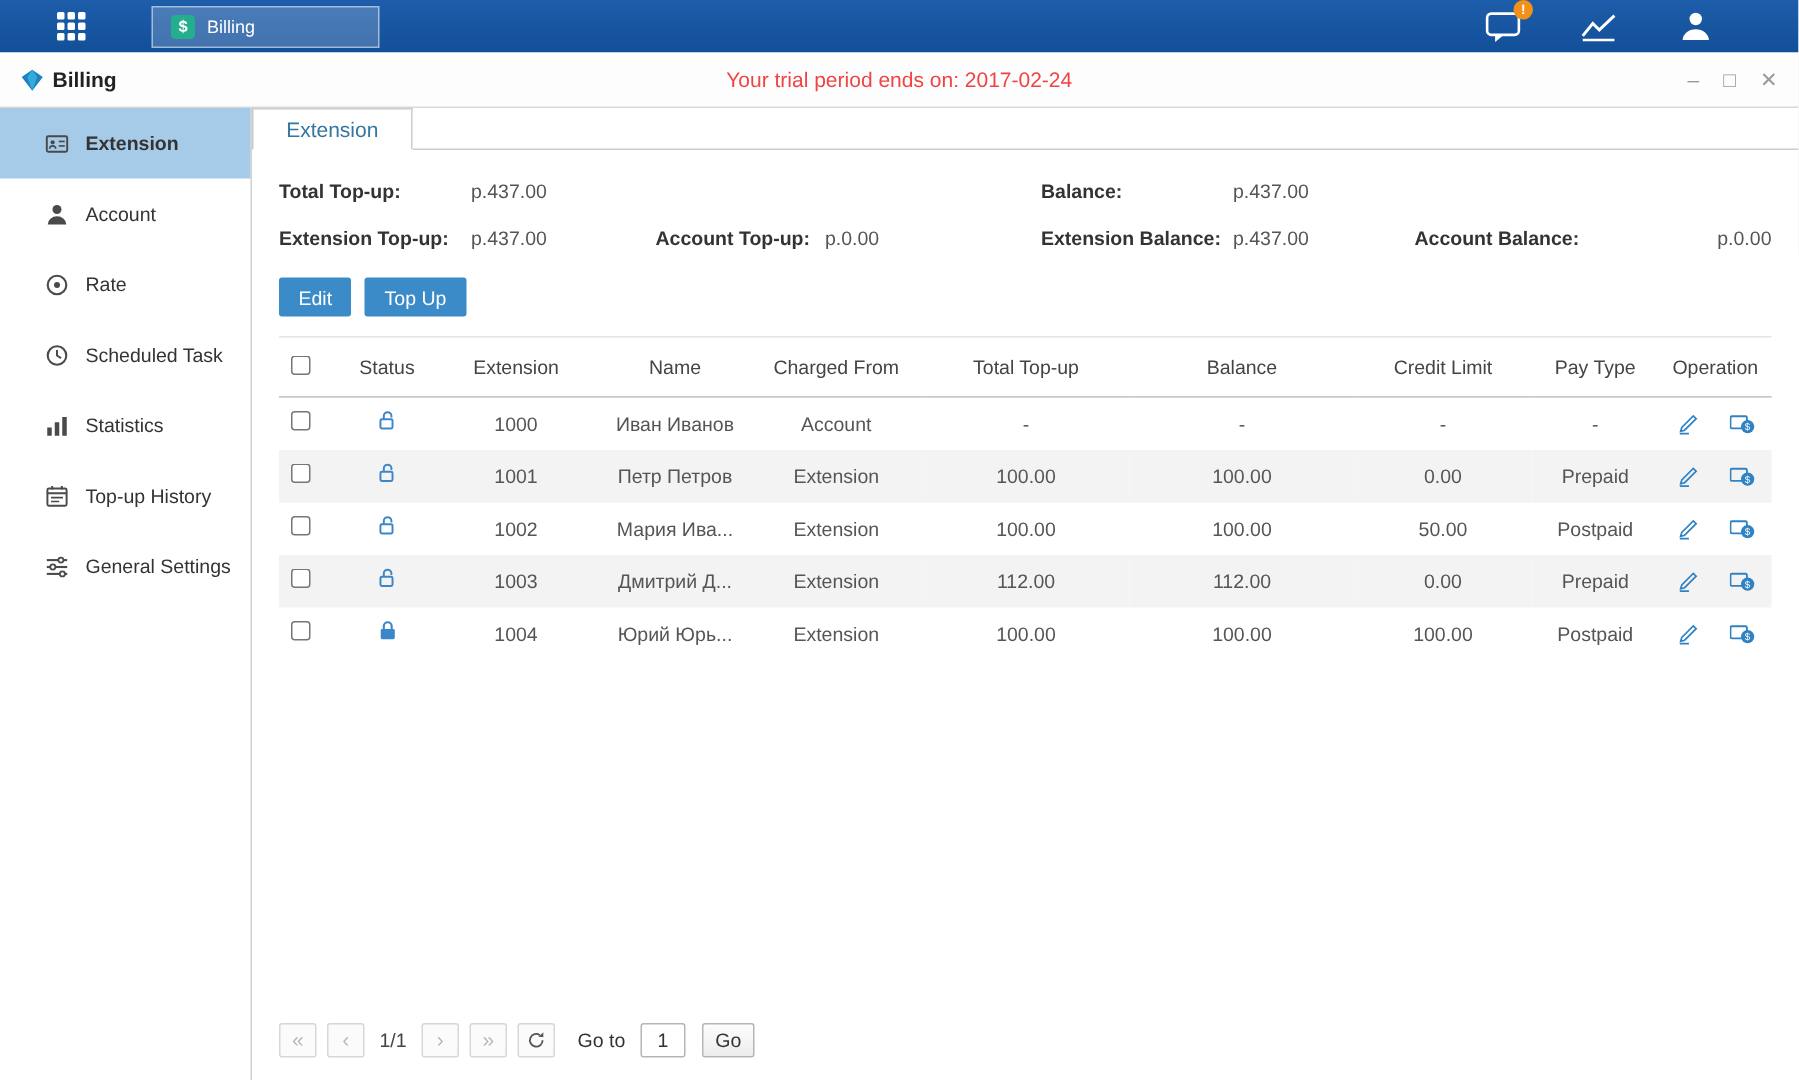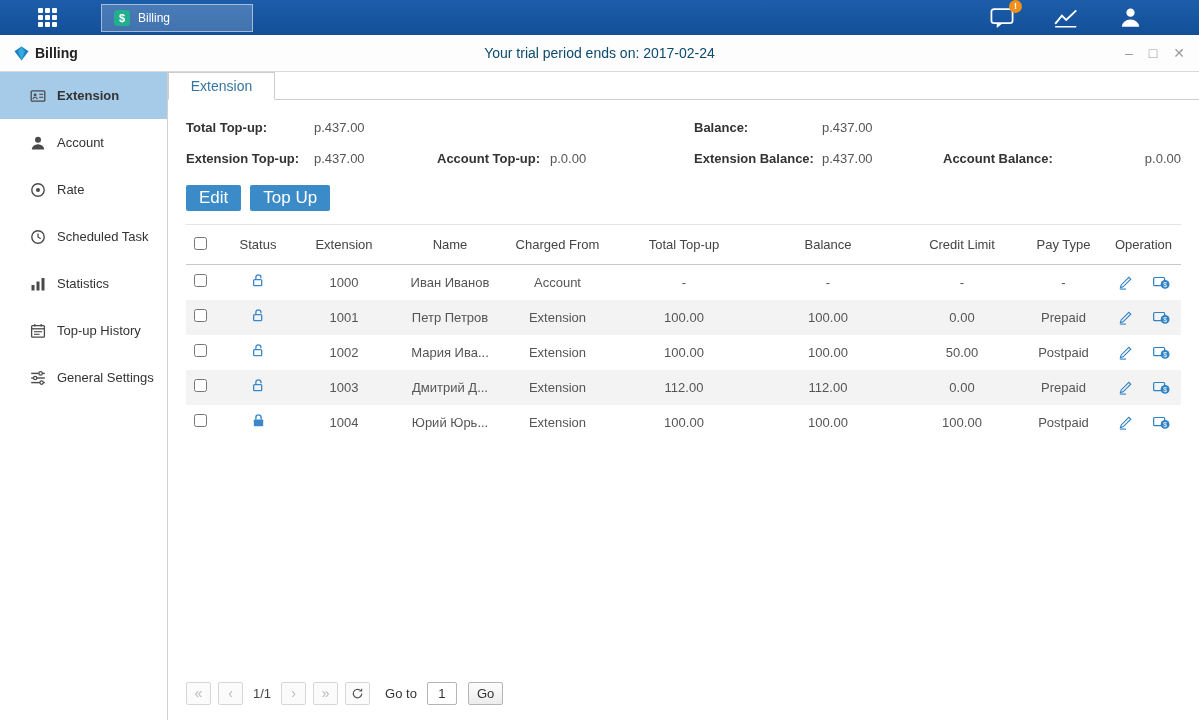--- a/index.html
+++ b/index.html
@@ -13,21 +13,21 @@
   .grid-icon i { width:5px; height:5px; background:#fff; border-radius:1px; }
   .topbar-tab { height:28px; width:152px; background:rgba(255,255,255,0.20); border:1px solid rgba(255,255,255,0.50); display:flex; align-items:center; gap:8px; padding:0 12px; color:#fff; font-size:12px; cursor:pointer; }
   .dollar-icon { width:16px; height:16px; flex:none; border-radius:3px; background:#23ae8e; color:#fff; font-size:11px; font-weight:bold; display:flex; align-items:center; justify-content:center; }
   .topbar-right { margin-left:auto; display:flex; align-items:center; gap:36px; }
   .top-icon { position:relative; display:flex; align-items:center; justify-content:center; width:28px; height:28px; cursor:pointer; }
   .badge { position:absolute; top:-4px; right:-6px; width:13px; height:13px; border-radius:50%; background:#f39019; color:#fff; font-size:9px; font-weight:bold; display:flex; align-items:center; justify-content:center; }
 
   
   .titlebar { height:37px; flex:none; background:#fdfdfd; border-bottom:1px solid #d9d9d9; display:flex; align-items:center; padding:0 14px; }
   .title-left { width:220px; display:flex; align-items:center; gap:6px; font-size:14px; font-weight:bold; color:#222; }
-  .trial { flex:1; text-align:center; color:#0c4a6e; font-size:14px; }
+  .trial { flex:1; text-align:center; color:#ef4444; font-size:14px; }
   .win-controls { width:220px; display:flex; justify-content:flex-end; gap:16px; color:#9a9a9a; font-size:14px; }
   .win-controls span { cursor:pointer; line-height:1; }
 
   
   .body { flex:1; display:flex; min-height:0; background:#fff; }
   .sidebar { width:168px; flex:none; border-right:1px solid #d0d0d0; background:#fff; }
   .side-item { height:47px; display:flex; align-items:center; gap:11px; padding-left:30px; color:#333; cursor:pointer; }
   .side-item svg { width:16px; height:16px; flex:none; color:#4a4a4a; }
   .side-item.active { background:#a6cbe9; font-weight:bold; }
 
@@ -39,21 +39,21 @@
 
   
   .summary { padding:20px 18px 2px; display:grid; grid-template-columns:251px 257px 249px auto; grid-row-gap:16px; }
   .pair { display:flex; align-items:center; }
   .pair .lbl { font-weight:bold; color:#333; width:128px; flex:none; }
   .pair .val { color:#555; }
   .c1 { grid-column:1; } .c2 { grid-column:2; } .c3 { grid-column:3; } .c4 { grid-column:4;justify-content:space-between; }
 
   
   .actions { padding:17px 18px 13px; display:flex; gap:9px; }
-  .btn { background:#3a8bc8; color:#fff; border:none; border-radius:2px; height:26px; padding:0 13px; font-size:17px; font-family:inherit; cursor:pointer; }
+  .btn { background:#3a8bc8; color:#fff; border:none; border-radius:2px; height:26px; padding:0 13px; font-size:13px; font-family:inherit; cursor:pointer; }
 
   
   table { width:calc(100% - 36px); margin:0 18px; border-collapse:collapse; table-layout:fixed; font-size:13px; color:#555; }
   thead th { height:40px; font-weight:normal; color:#444; text-align:center; border-top:1px solid #e4e4e4; border-bottom:1px solid #c9c9c9; background:#fff; }
   tbody td { height:35px; text-align:center; }
   tbody tr:nth-child(even) { background:#f3f3f3; }
   th.col-check, td.col-check { text-align:left; padding-left:8px; }
   input[type=checkbox] { width:13px; height:13px; cursor:pointer; }
   .lock { color:#3c87c9; display:inline-flex; }
   .lock svg { width:15px; height:15px; }

